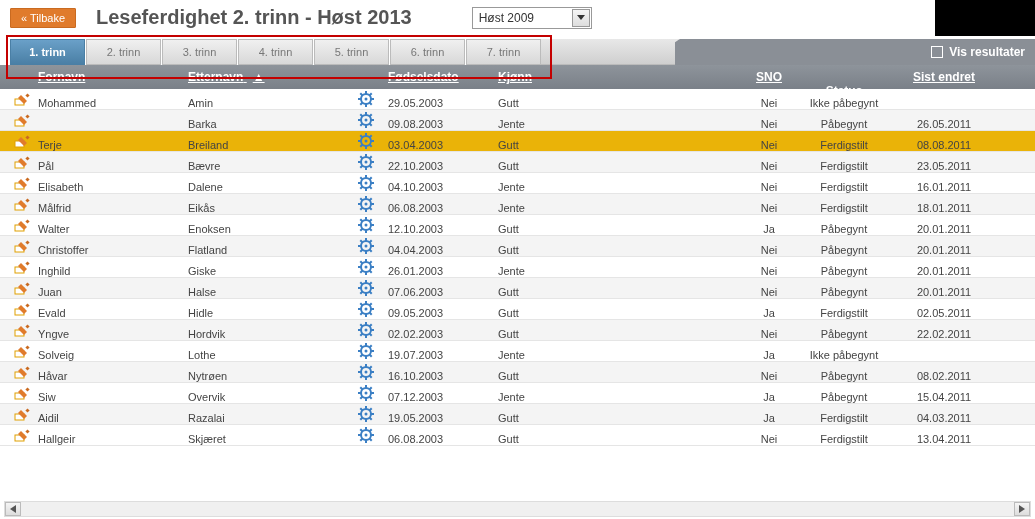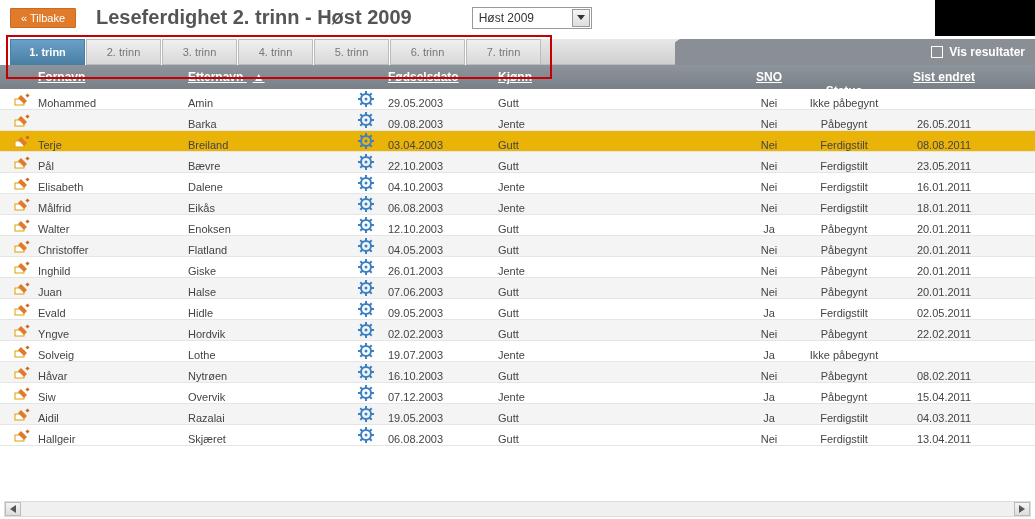--- a/index.html
+++ b/index.html
@@ -57,21 +57,21 @@
   .scroll-track { flex: 1; height: 14px; }
 </style>
 </head>
 <body>
 <div class="page">
 
 <div class="black-box"></div>
 
 <div class="topbar">
   <button class="back-btn">« Tilbake</button>
-  <div class="title">Leseferdighet 2. trinn - Høst 2009</div>
+  <div class="title">Leseferdighet 2. trinn - Høst 2013</div>
   <div class="dropdown-wrap">
     <div class="dropdown">Høst 2009</div>
     <div class="dropdown-arrow">
       <svg viewBox="0 0 8 5">
             <polygon points="0,0 8,0 4,5" fill="#333"></polygon>
           </svg>
     </div>
   </div>
 </div>
 
@@ -321,21 +321,21 @@
                 <line x1="8" y1="0" x2="8" y2="3"></line>
                 <line x1="8" y1="13" x2="8" y2="16"></line>
                 <line x1="0" y1="8" x2="3" y2="8"></line>
                 <line x1="13" y1="8" x2="16" y2="8"></line>
                 <line x1="2.3" y1="2.3" x2="4.5" y2="4.5"></line>
                 <line x1="11.5" y1="11.5" x2="13.7" y2="13.7"></line>
                 <line x1="2.3" y1="13.7" x2="4.5" y2="11.5"></line>
                 <line x1="11.5" y1="4.5" x2="13.7" y2="2.3"></line>
               </g>
             </svg></span></div>
-        <div class="col c-date">04.05.2003</div>
+        <div class="col c-date">04.04.2003</div>
         <div class="col c-gender">Gutt</div>
         <div class="col c-sno">Nei</div>
         <div class="col c-status">Påbegynt</div>
         <div class="col c-updated">20.01.2011</div>
       </div>
       <div class="row">
         <div class="col c-edit"><span class="edit-icon"><svg viewBox="0 0 16 14">
               <rect x="1" y="6" width="9" height="6" fill="#fff" stroke="#e0a000" stroke-width="1"></rect>
               <polygon points="7,2 13,8 10,11 4,5" fill="#e07b2c"></polygon>
               <rect x="12" y="1" width="3" height="3" fill="#c96a20" transform="rotate(45 13.5 2.5)"></rect>

